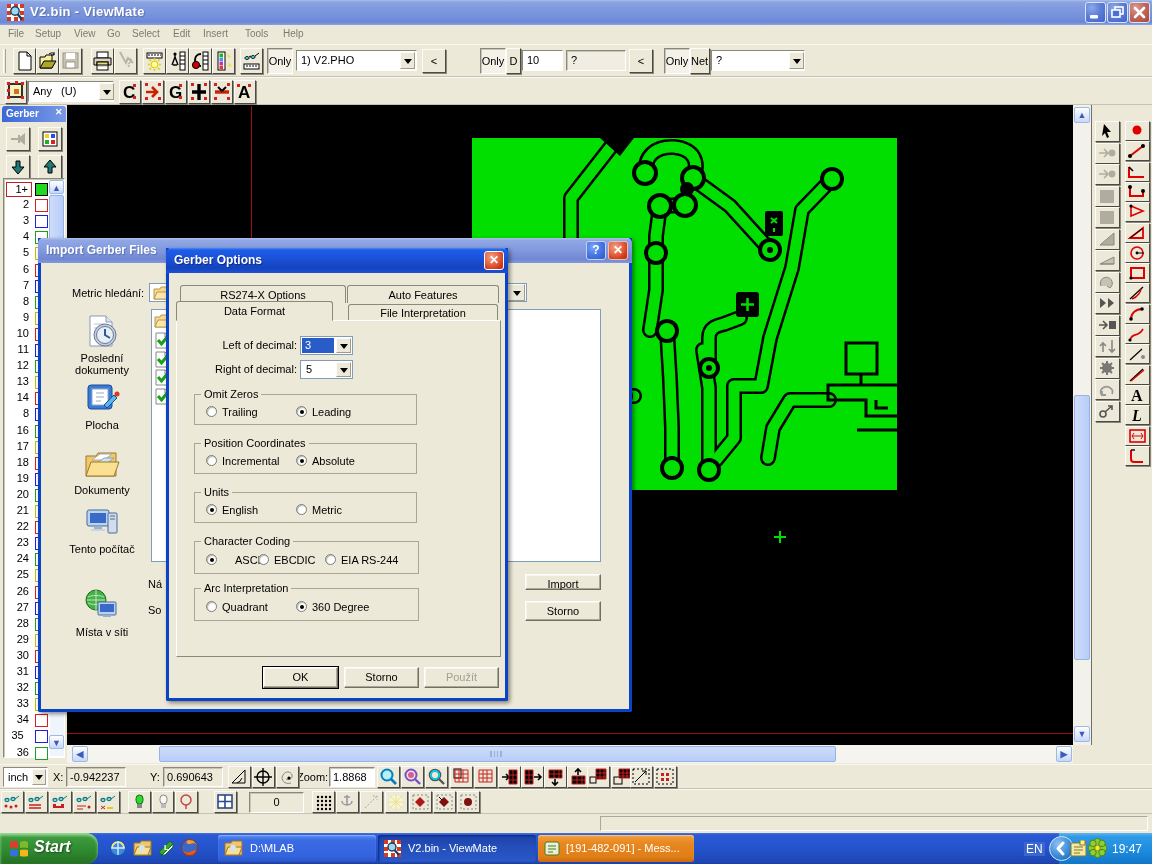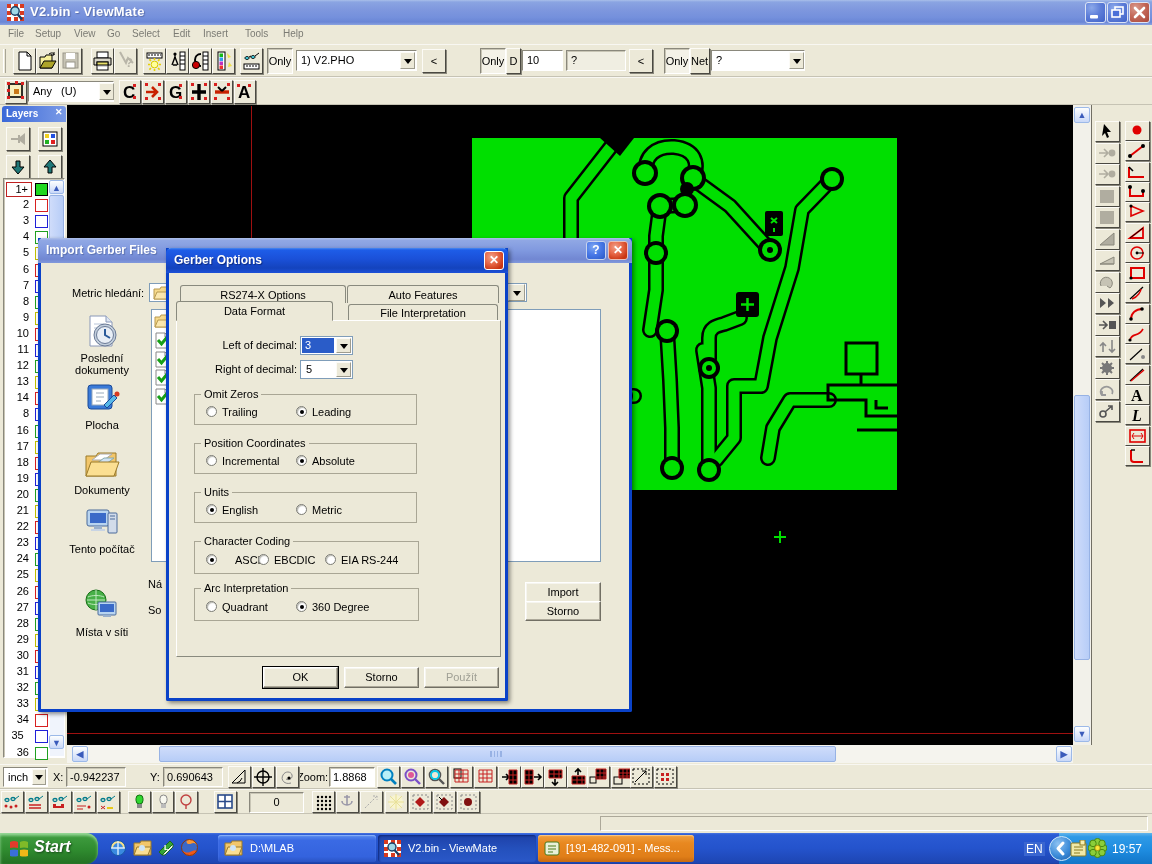--- a/index.html
+++ b/index.html
@@ -221,21 +221,21 @@
         </svg></div>
   <div class="tbtn2" style="left:234px;top:2px"><svg width="20" height="22" viewBox="0 0 20 22">
           <text x="3" y="17" font-size="17" font-weight="bold" font-family="Liberation Sans">A</text>
           <rect x="13" y="3" width="3" height="3" fill="#d82020"></rect>
           <rect x="2" y="3" width="3" height="3" fill="#d82020"></rect>
         </svg></div>
 </div>
 
 <div id="mainarea" class="abs"></div>
 <div id="palette" class="abs">
-  <div class="abs" style="left:2px;top:1px;width:64px;height:16px;background:linear-gradient(to right,#3a68d8,#7a9ae6);border-radius:3px 3px 0 0;color:#fff;font-size:10px;font-weight:bold;padding:2px 0 0 4px">Layers</div>
+  <div class="abs" style="left:2px;top:1px;width:64px;height:16px;background:linear-gradient(to right,#3a68d8,#7a9ae6);border-radius:3px 3px 0 0;color:#fff;font-size:10px;font-weight:bold;padding:2px 0 0 4px">Gerber</div>
   <div class="abs" style="left:55px;top:2px;width:10px;height:12px;color:#fff;font-size:9px;font-weight:bold">✕</div>
   <div class="tbtn" style="left:6px;top:22px;width:24px;height:24px"><svg width="22" height="22" viewBox="0 0 22 22">
           <path d="M4 11h8m0-4v8m0-4l5-4v8z" stroke="#b0ada0" fill="#b0ada0" stroke-width="2"></path>
         </svg></div>
   <div class="tbtn" style="left:38px;top:22px;width:24px;height:24px"><svg width="22" height="22" viewBox="0 0 22 22">
           <rect x="4" y="4" width="14" height="14" fill="#fff" stroke="#000"></rect>
           <rect x="6" y="6" width="4" height="4" fill="#f0d020"></rect>
           <rect x="12" y="6" width="4" height="4" fill="#2050e0"></rect>
           <rect x="6" y="12" width="4" height="4" fill="#20b020"></rect>
           <rect x="12" y="12" width="4" height="4" fill="#e02020"></rect>
@@ -820,21 +820,21 @@
           <path d="M3 8l3.5 4L13 4" stroke="#18a018" stroke-width="3" fill="none"></path>
         </svg>
         <svg class="abs" style="left:1px;top:75.5px" width="15" height="17" viewBox="0 0 15 17">
           <path d="M1 1h9l4 4v11H1z" fill="#fff" stroke="#888"></path>
           <path d="M10 1v4h4" fill="none" stroke="#888"></path>
           <path d="M3 8l3.5 4L13 4" stroke="#18a018" stroke-width="3" fill="none"></path>
         </svg>
       </div>
   <div class="abs" style="left:107px;top:340px">Ná</div>
   <div class="abs" style="left:107px;top:366px">So</div>
-  <div class="btn" style="left:484px;top:344px;width:76px;height:28px;line-height:18px">Import</div>
+  <div class="btn" style="left:484px;top:336px;width:76px;height:16px;line-height:18px">Import</div>
   <div class="btn" style="left:484px;top:363px;width:76px;height:20px;line-height:18px">Storno</div>
 </div>
 <div id="gerberdlg" class="xpwin" style="left:166px;top:248px;width:342px;height:453px">
   <div class="xptitle active-t" style="width:342px">
     <span style="position:absolute;left:8px;top:5px;text-shadow:1px 1px 1px #0d2a80">Gerber Options</span>
     <div class="xbtn xred" style="right:4px;top:3px">✕</div>
   </div>
 
   <div class="tab" style="left:11px;top:37px;width:166px;height:18px;line-height:18px;border-radius:3px 3px 0 0">RS274-X Options</div>
   <div class="tab" style="left:178px;top:37px;width:152px;height:18px;line-height:18px">Auto Features</div>
@@ -974,16 +974,16 @@
           <ellipse cx="9.5" cy="16" rx="3.4" ry="3.6"></ellipse>
           <ellipse cx="3.5" cy="10" rx="3.4" ry="3.6"></ellipse>
           <ellipse cx="15.5" cy="10" rx="3.4" ry="3.6"></ellipse>
           <ellipse cx="5" cy="5.4" rx="3.2" ry="3.3"></ellipse>
           <ellipse cx="14" cy="5.4" rx="3.2" ry="3.3"></ellipse>
           <ellipse cx="5" cy="14.6" rx="3.2" ry="3.3"></ellipse>
           <ellipse cx="14" cy="14.6" rx="3.2" ry="3.3"></ellipse>
         </g>
         <circle cx="9.5" cy="10" r="2.6" fill="#f8e838" stroke="#b8a010"></circle>
       </svg>
-  <span class="abs" style="left:1112px;top:9px;color:#fff;font-size:12px">19:57</span>
+  <span class="abs" style="left:1112px;top:9px;color:#fff;font-size:12px">19:47</span>
 </div>
 
 </div>
 
 </body></html>

